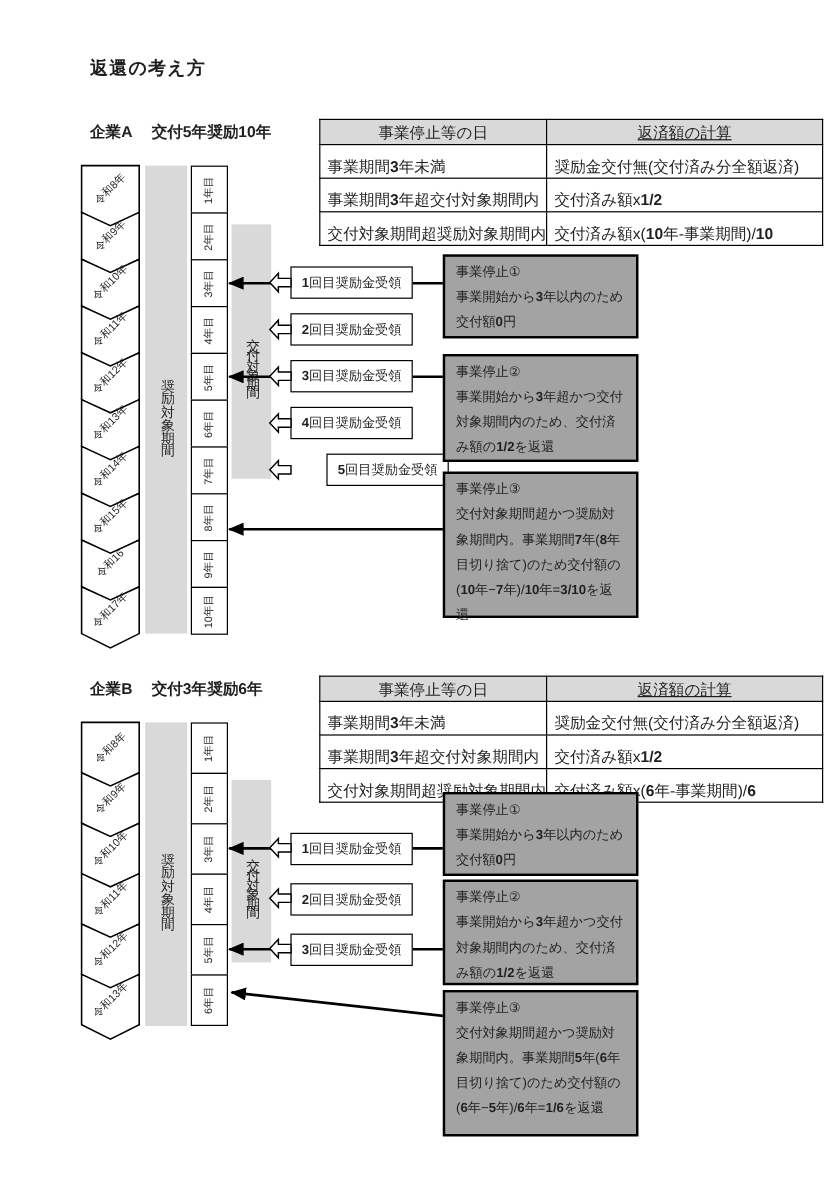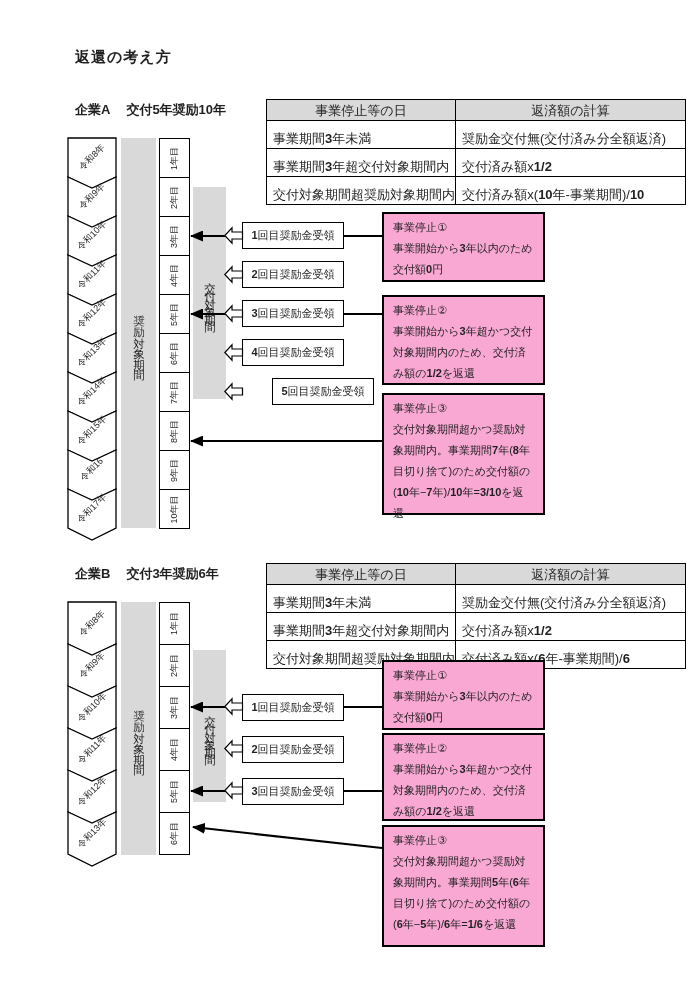--- a/index.html
+++ b/index.html
@@ -8,21 +8,21 @@
   .page-title{position:absolute;left:75px;top:48px;font-size:15px;font-weight:bold;letter-spacing:1px;}
   .sec-label{position:absolute;left:75px;font-size:13px;font-weight:bold;white-space:nowrap;}
   .sec-label .spec{margin-left:16px;margin-top:37px;}
 
   
   .rtable{position:absolute;left:266px;border-collapse:collapse;table-layout:fixed;
           font-size:13px;line-height:1;border:1.5px solid #000;}
   .rtable th,.rtable td{border:1px solid #000;height:20px;padding:7px 0 0 6px;
           white-space:nowrap;overflow:hidden;font-weight:normal;text-align:left;}
   .rtable th{background:#d9d9d9;text-align:center;padding:0;}
-  .rtable .c1{width:175px;} .rtable .c2{width:229px;}
+  .rtable .c1{width:175px;} .rtable .c2{width:229px;text-decoration:underline;}
 
   
   .chev{position:absolute;left:68px;width:48px;z-index:1;}
   .chev svg{overflow:visible;display:block;}
   .chev polygon{fill:#fff;stroke:#000;stroke-width:1.3;}
   .chev-label{position:absolute;left:0;top:0;width:48px;display:flex;align-items:center;
           justify-content:center;transform:rotate(-45deg);font-size:9px;white-space:nowrap;}
   .chevA .chev-label{height:39px;} .chevB .chev-label{height:42px;}
 
   
@@ -43,21 +43,21 @@
   
   .barrow{position:absolute;left:224px;z-index:3;overflow:visible;}
   .barrow polygon{fill:#fff;stroke:#000;stroke-width:1.2;}
 
   
   .rbox{position:absolute;left:242px;width:102px;height:27px;border:1.3px solid #000;
         background:#fff;box-sizing:border-box;display:flex;align-items:center;
         justify-content:center;z-index:2;font-size:11px;white-space:nowrap;}
 
   
-  .ebox{position:absolute;left:382px;width:163px;border:2px solid #000;background:#f9a8d4;
+  .ebox{position:absolute;left:369px;width:163px;border:2px solid #000;background:#a3a3a3;
         box-sizing:border-box;padding:3px 9px;z-index:2;font-size:11px;line-height:21px;}
   .ebox-body{white-space:pre-line;}
 
   
   .overlay{position:absolute;left:0;top:0;z-index:1;pointer-events:none;}
   .overlay line{stroke:#000;stroke-width:2.2;}
 </style>
 </head>
 <body>
 

